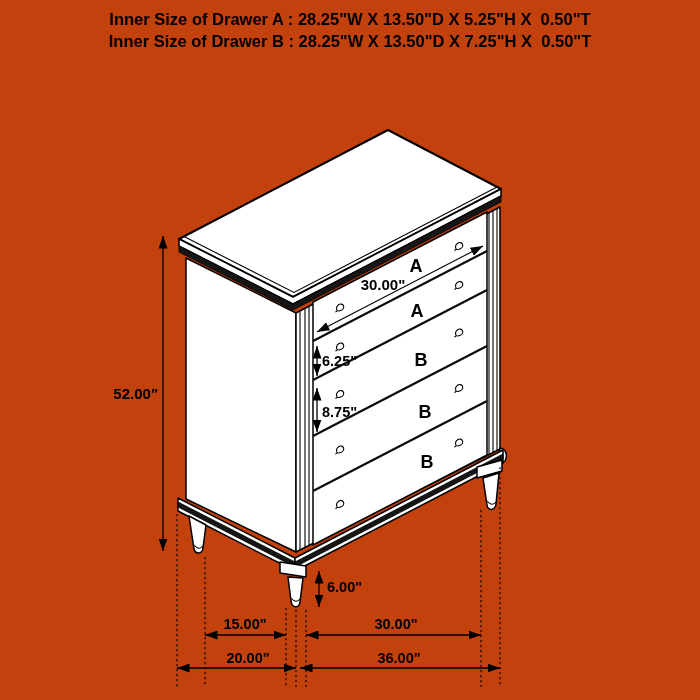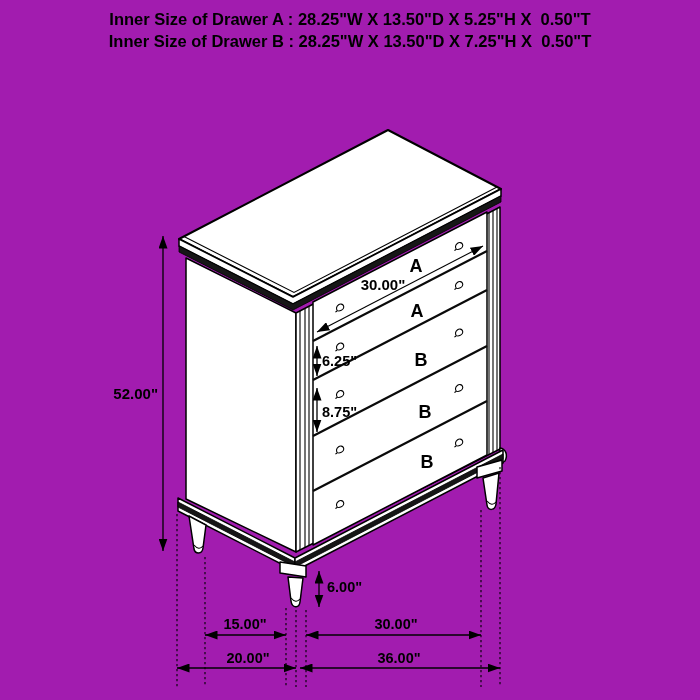--- a/index.html
+++ b/index.html
@@ -1,16 +1,16 @@
 <!DOCTYPE html>
 <html><head>
 <meta charset="utf-8">
 <style>
   html,body{margin:0;padding:0;background:#ffffff;}
-  .stage{position:relative;width:700px;height:700px;background:#a21caf;overflow:hidden;}
+  .stage{position:relative;width:700px;height:700px;background:#c2410c;overflow:hidden;}
   svg{position:absolute;left:0;top:0;}
   svg text{font-family:"Liberation Sans","DejaVu Sans",sans-serif;font-weight:bold;fill:#000;white-space:pre;}
   .hdr{font-size:16.5px;}
   .dim{font-size:14.5px;}
   .dim-big{font-size:15px;}
   .drawer-letter{font-size:18px;}
   .ln{stroke:#000;stroke-width:1.3;fill:none;}
   .thin{stroke:#000;stroke-width:1.1;fill:none;}
   .outl{stroke:#000;stroke-width:1.5;fill:#ffffff;stroke-linejoin:round;}
   .dark{fill:#161616;stroke:#000;stroke-width:0.8;stroke-linejoin:round;}

